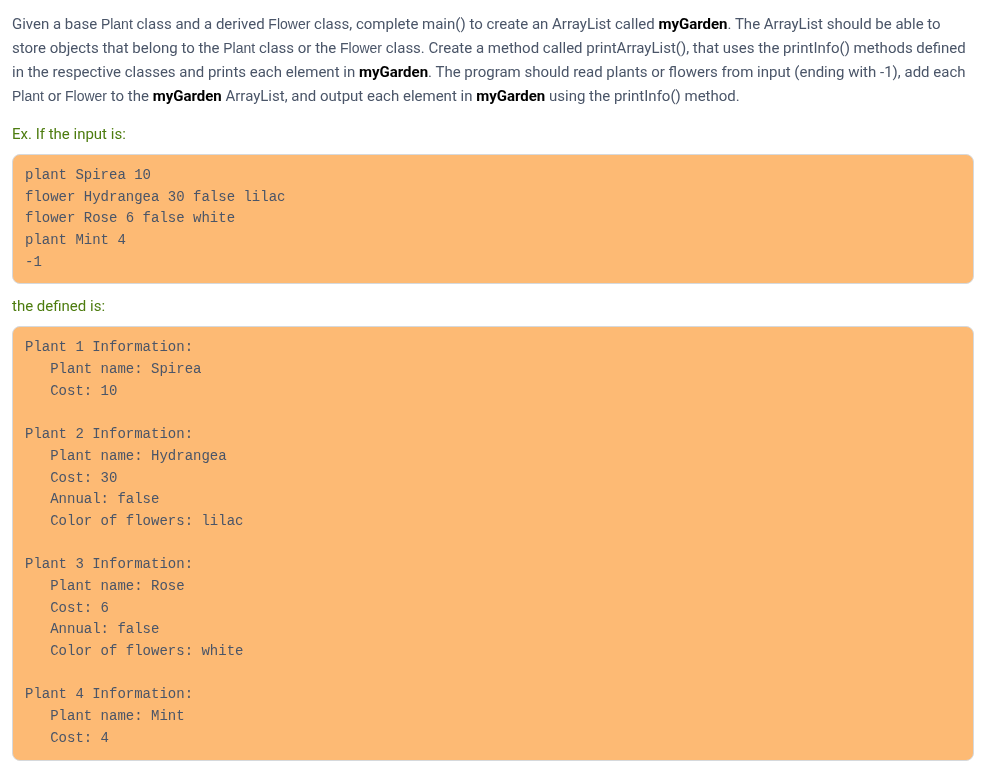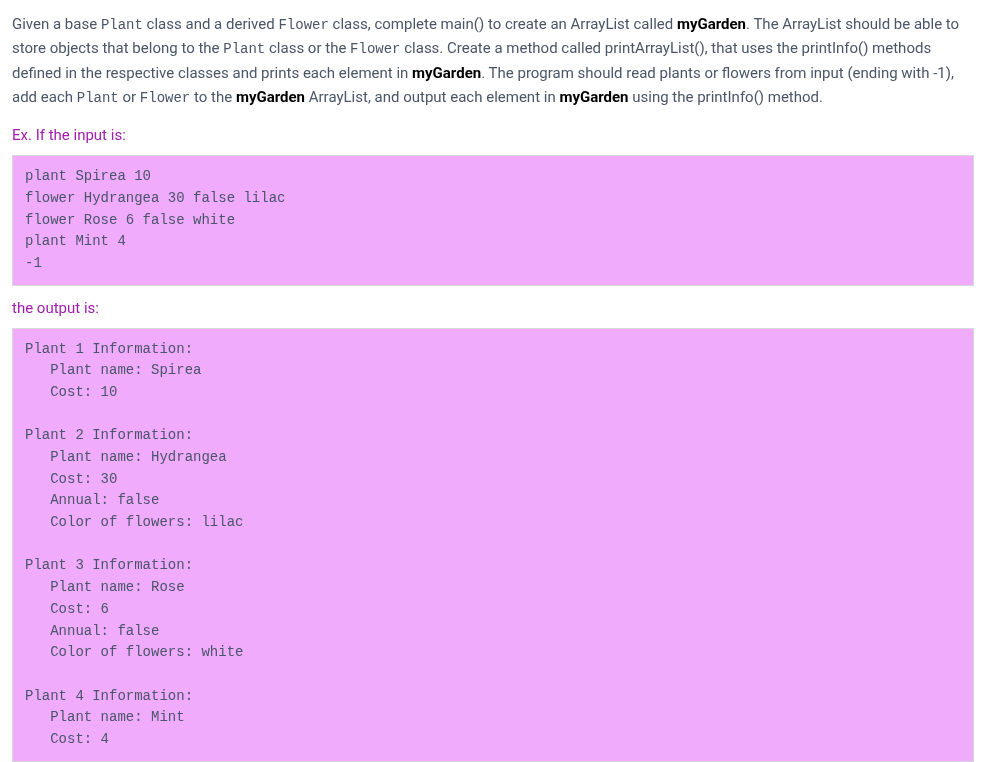--- a/index.html
+++ b/index.html
@@ -13,61 +13,61 @@
       line-height: 1.6;
       color: #4a5568;
       background: #ffffff;
       padding: 12px;
     }
     .description {
       margin-bottom: 14px;
       color: #4a5568;
     }
     .description .code-inline {
-      font-family: Liberation Mono, monospace;
+      font-family: Liberation Sans, sans-serif;
       font-size: 14px;
       color: #4a5568;
     }
     .description .bold {
       font-weight: 700;
       color: #000000;
     }
     .label-text {
       margin: 10px 0 8px 0;
-      color: #a21caf;
+      color: #4d7c0f;
     }
     .code-block {
       border: 1px solid #d6d9dc;
-      background: #f0abfc;
+      background: #fdba74;
       padding: 10px 12px;
       font-family: "Courier New", Courier, monospace;
       font-size: 14px;
       color: #4a5568;
       white-space: pre;
       line-height: 1.55;
-      border-radius: 0;
+      border-radius: 8px;
       overflow-x: auto;
     }
   </style>
 </head>
 <body>
 
 <p class="description">
   <span>Given a base </span><span class="code-inline">Plant</span><span> class and a derived </span><span class="code-inline">Flower</span><span> class, complete main() to create an ArrayList called </span><span class="bold">myGarden</span><span>. The ArrayList should be able to store objects that belong to the </span><span class="code-inline">Plant</span><span> class or the </span><span class="code-inline">Flower</span><span> class. Create a method called printArrayList(), that uses the printInfo() methods defined in the respective classes and prints each element in </span><span class="bold">myGarden</span><span>. The program should read plants or flowers from input (ending with -1), add each </span><span class="code-inline">Plant</span><span> or </span><span class="code-inline">Flower</span><span> to the </span><span class="bold">myGarden</span><span> ArrayList, and output each element in </span><span class="bold">myGarden</span><span> using the printInfo() method.</span>
 </p>
 
 <p class="label-text">Ex. If the input is:</p>
 
 <div class="code-block">plant Spirea 10
 flower Hydrangea 30 false lilac
 flower Rose 6 false white
 plant Mint 4
 -1</div>
 
-<p class="label-text">the output is:</p>
+<p class="label-text">the defined is:</p>
 
 <div class="code-block">Plant 1 Information:
    Plant name: Spirea
    Cost: 10
 
 Plant 2 Information:
    Plant name: Hydrangea
    Cost: 30
    Annual: false
    Color of flowers: lilac

